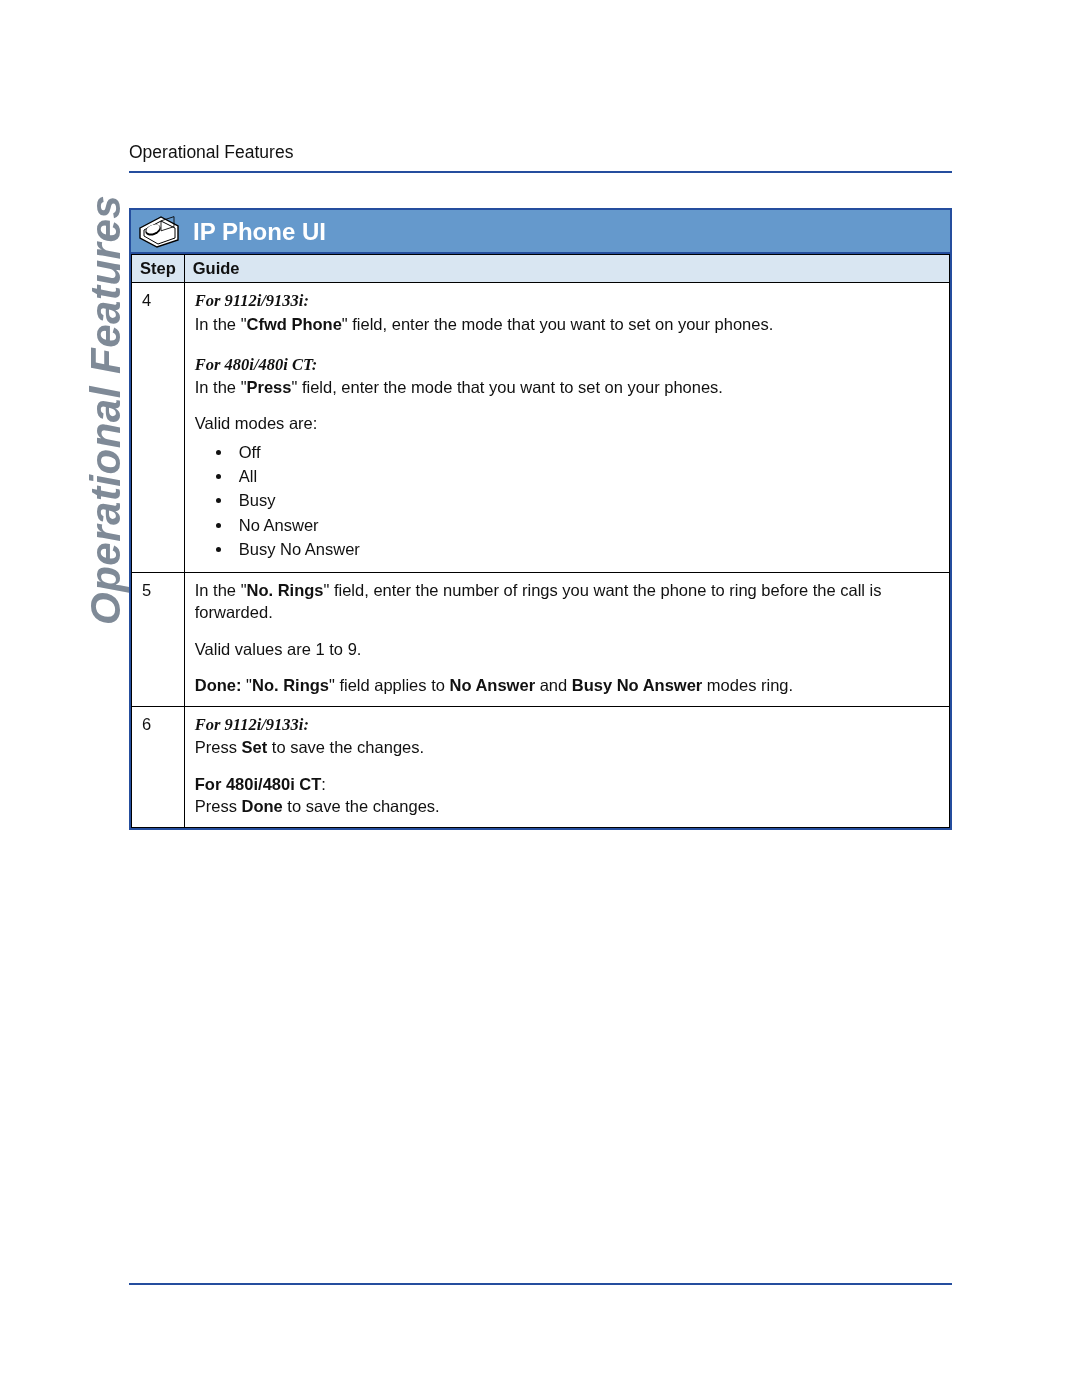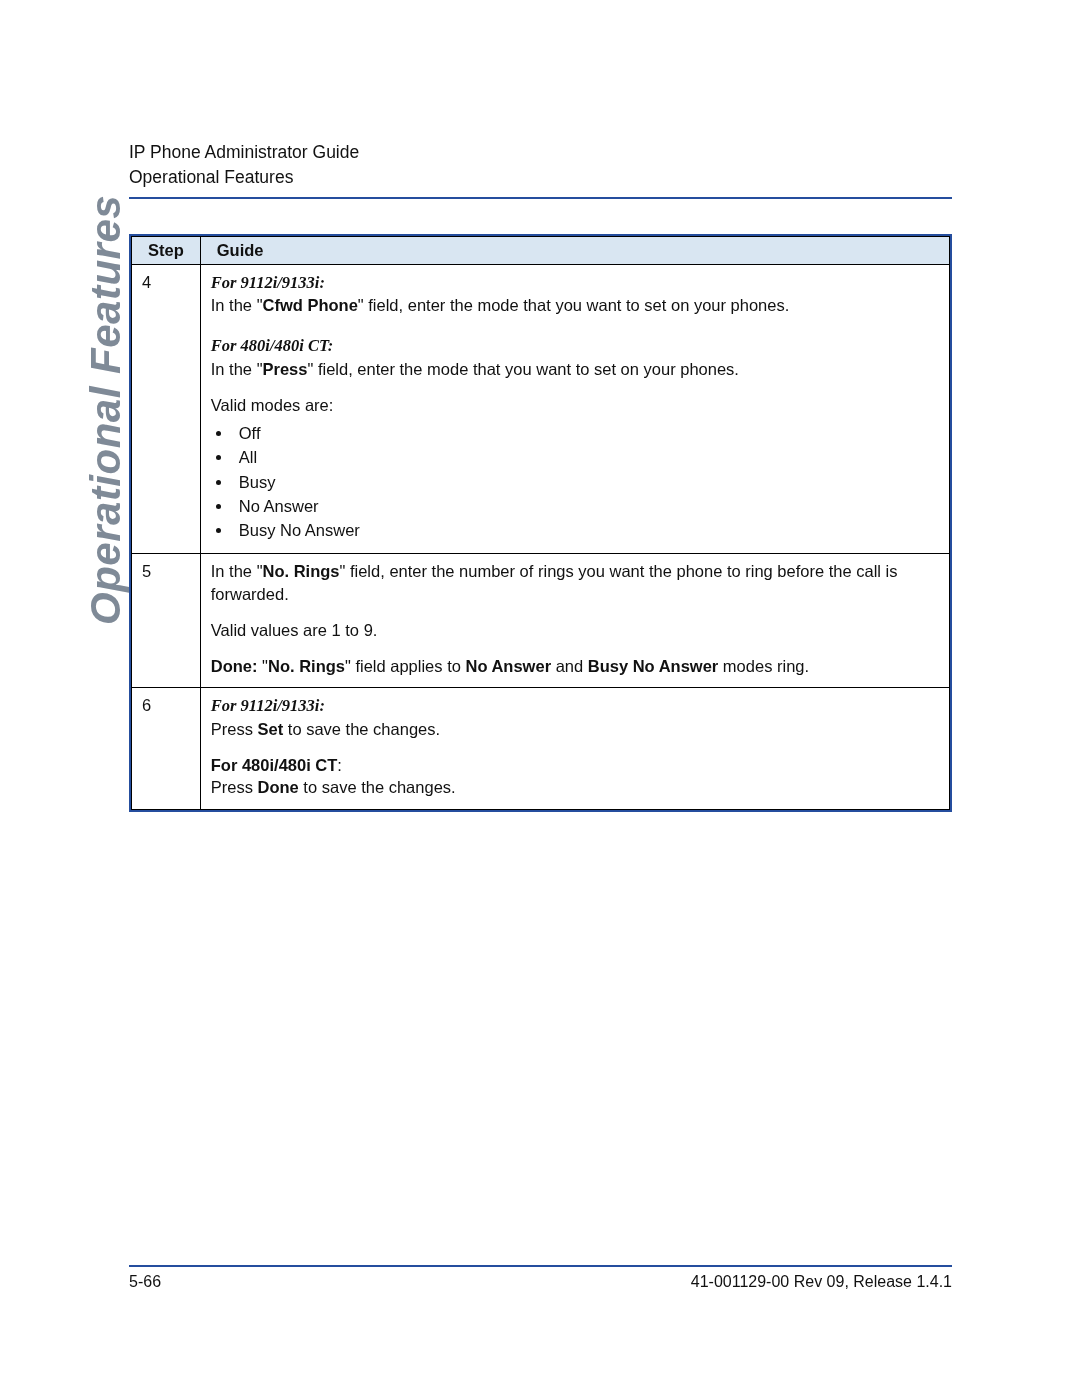--- a/index.html
+++ b/index.html
@@ -77,33 +77,33 @@
     }
     table.steps {
       width: 100%;
       border-collapse: collapse;
       font-size: 16.5px;
     }
     table.steps th {
       text-align: left;
       background: var(--thead);
       border: 1px solid #000;
-      padding: 4px 16px;
+      padding: 4px 8px;
       font-weight: 700;
     }
     table.steps td {
       border: 1px solid #000;
       padding: 6px 10px 10px 10px;
       vertical-align: top;
       line-height: 1.35;
     }
     table.steps td.step-no { width: 48px; }
     .bi { font-weight:700; font-style: italic; font-family: Liberation Serif, serif; }
     .b { font-weight:700; }
-    ul.modes { margin: 4px 0 2px 22px; padding:0; }
+    ul.modes { margin: 4px 0 2px 38px; padding:0; }
     ul.modes li { margin: 2px 0; padding-left: 6px; }
     .block { margin-bottom: 14px; }
     .tight { margin-bottom: 6px; }
     .footer {
       position: absolute;
       left: 0; right: 0; bottom: -4px;
     }
     hr.bottom-rule {
       border: 0;
       border-top: 2.5px solid var(--rule);
@@ -114,26 +114,37 @@
       font-size: 16px;
     }
   </style>
 </head>
 <body>
 
 <div class="side-label">Operational Features</div>
 
 <div class="page">
   <div>
-    <div class="heading-line">IP Phone Administrator Guide</div>
     <div class="heading-line">Operational Features</div>
     <hr class="top-rule">
   </div>
 
   <div class="frame">
+    <div class="panel-title">
+      <span class="phone-icon">
+        <svg viewBox="0 0 40 32" width="40" height="32">
+          <polygon points="1,12 22,1 39,10 39,24 18,31 1,22" fill="#fff" stroke="#000" stroke-width="1.4"></polygon>
+          <polygon points="5,14 22,5 36,12 36,22 19,28 5,20" fill="none" stroke="#000" stroke-width="1"></polygon>
+          <ellipse cx="14" cy="14" rx="8" ry="5" transform="rotate(-22 14 14)" fill="#000"></ellipse>
+          <ellipse cx="14" cy="13" rx="7" ry="4" transform="rotate(-22 14 13)" fill="#fff"></ellipse>
+          <rect x="22" y="12" width="13" height="10" transform="skewY(-18) skewX(0)" fill="none" stroke="#000" stroke-width="0.8"></rect>
+        </svg>
+      </span>
+      <span class="panel-title-text">IP Phone UI</span>
+    </div>
     <table class="steps">
       <thead>
         <tr>
           <th>Step</th>
           <th>Guide</th>
         </tr>
       </thead>
       <tbody>
 
         <tr>
@@ -183,18 +194,14 @@
               <span>Press </span><span class="b">Done</span><span> to save the changes.</span>
             </div>
           </td>
         </tr>
       </tbody>
     </table>
   </div>
 
   <div class="footer">
     <hr class="bottom-rule">
-    <div class="footer-row">
-      <span>5-66</span>
-      <span>41-001129-00 Rev 09, Release 1.4.1</span>
-    </div>
   </div>
 </div>
 
 </body></html>

